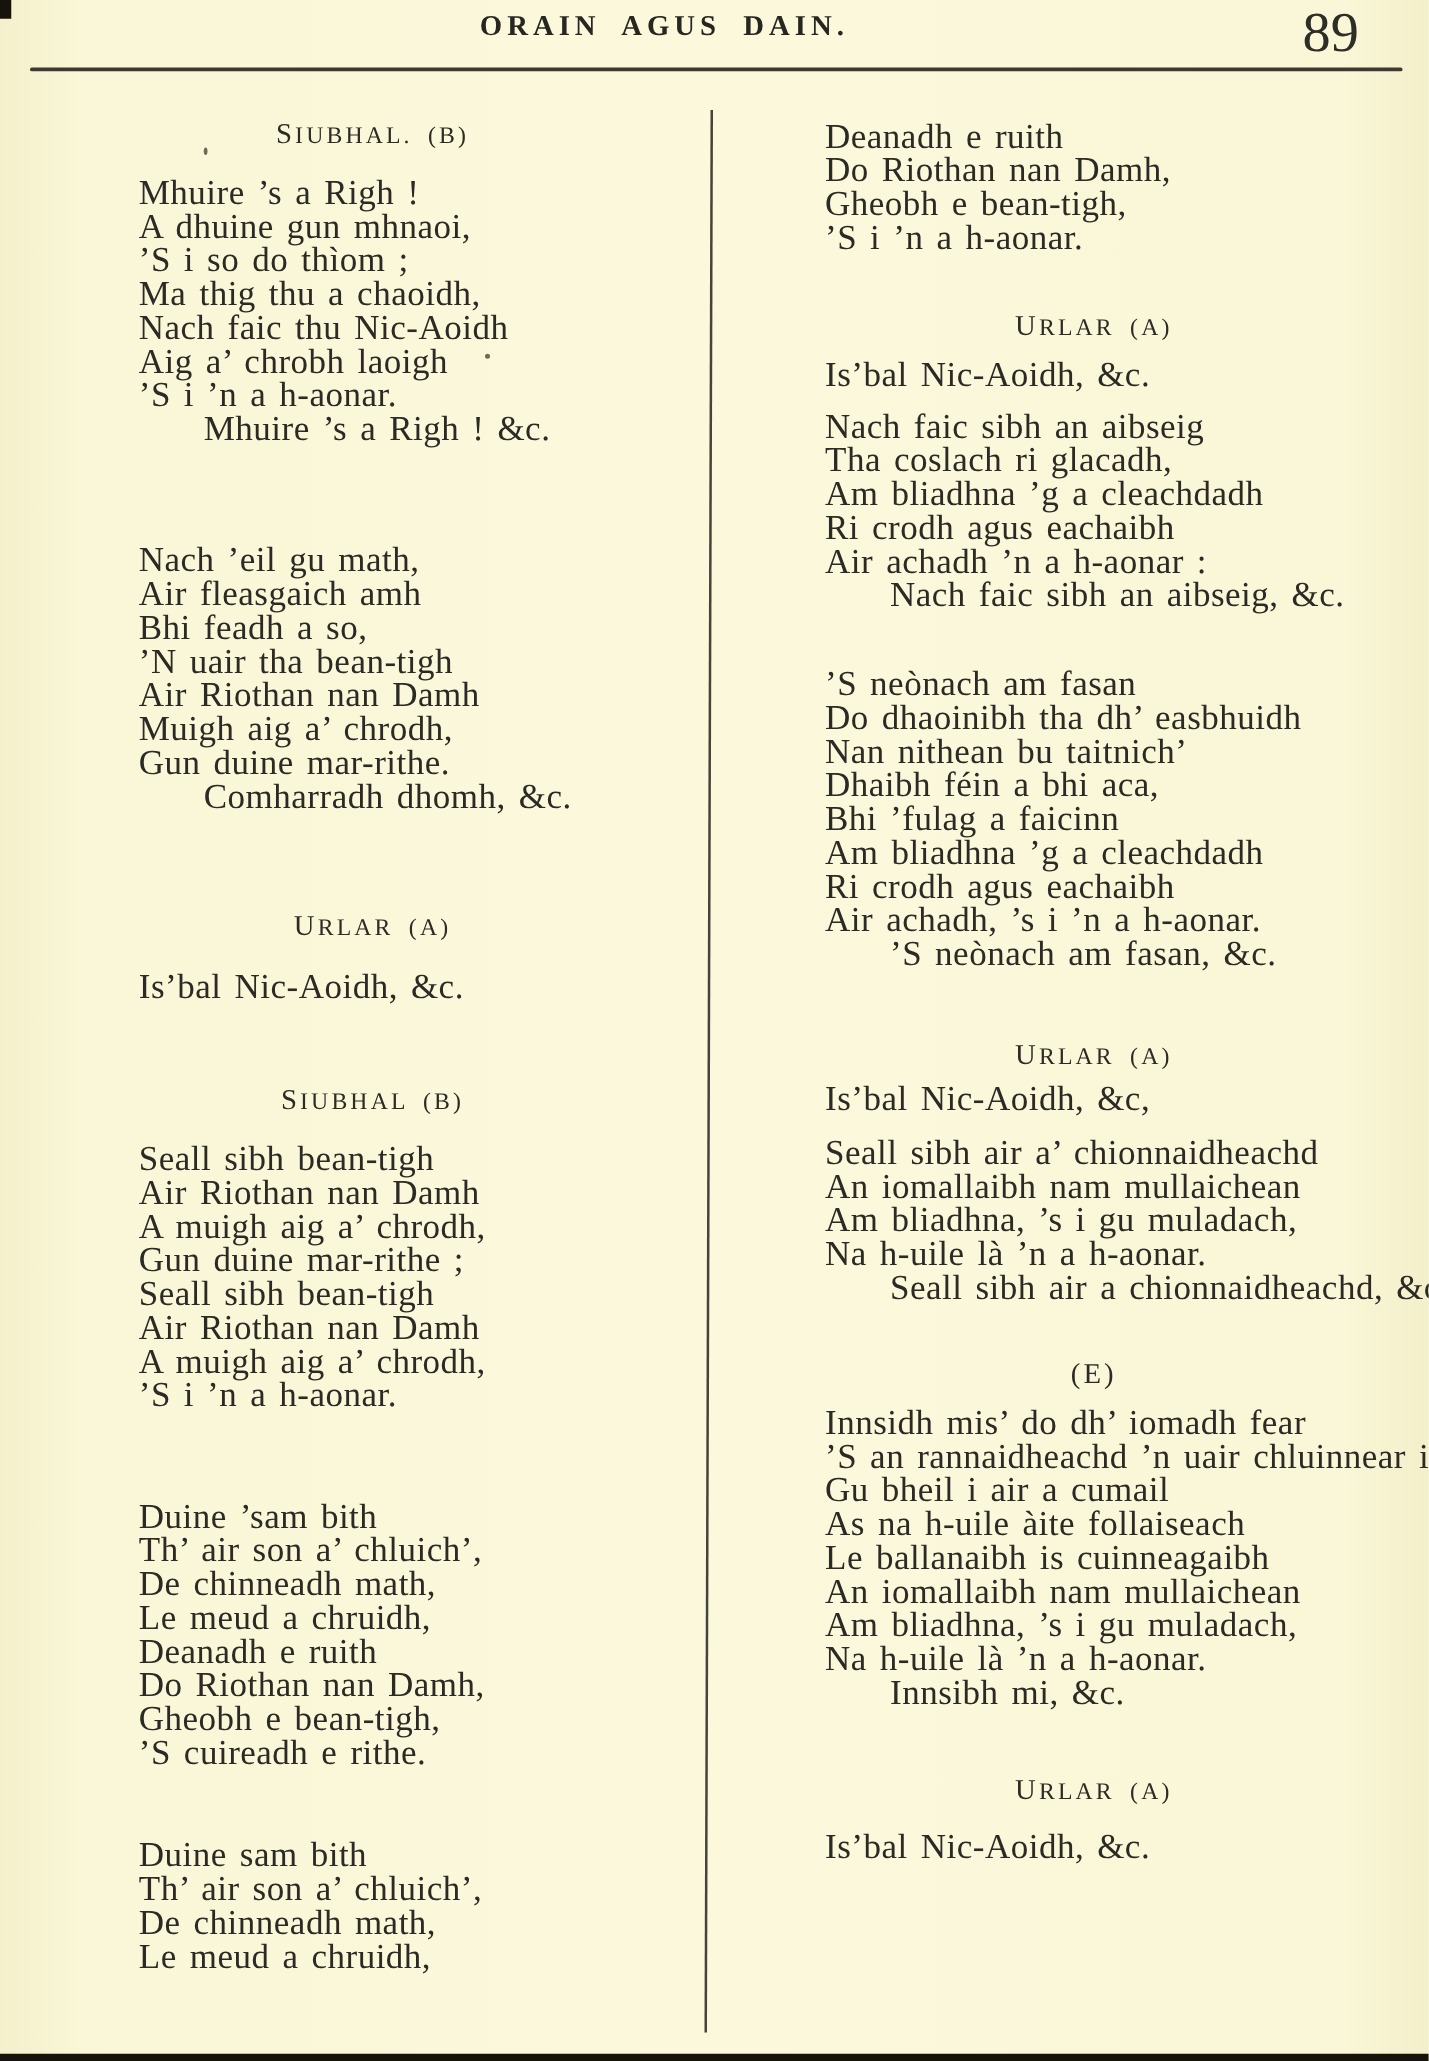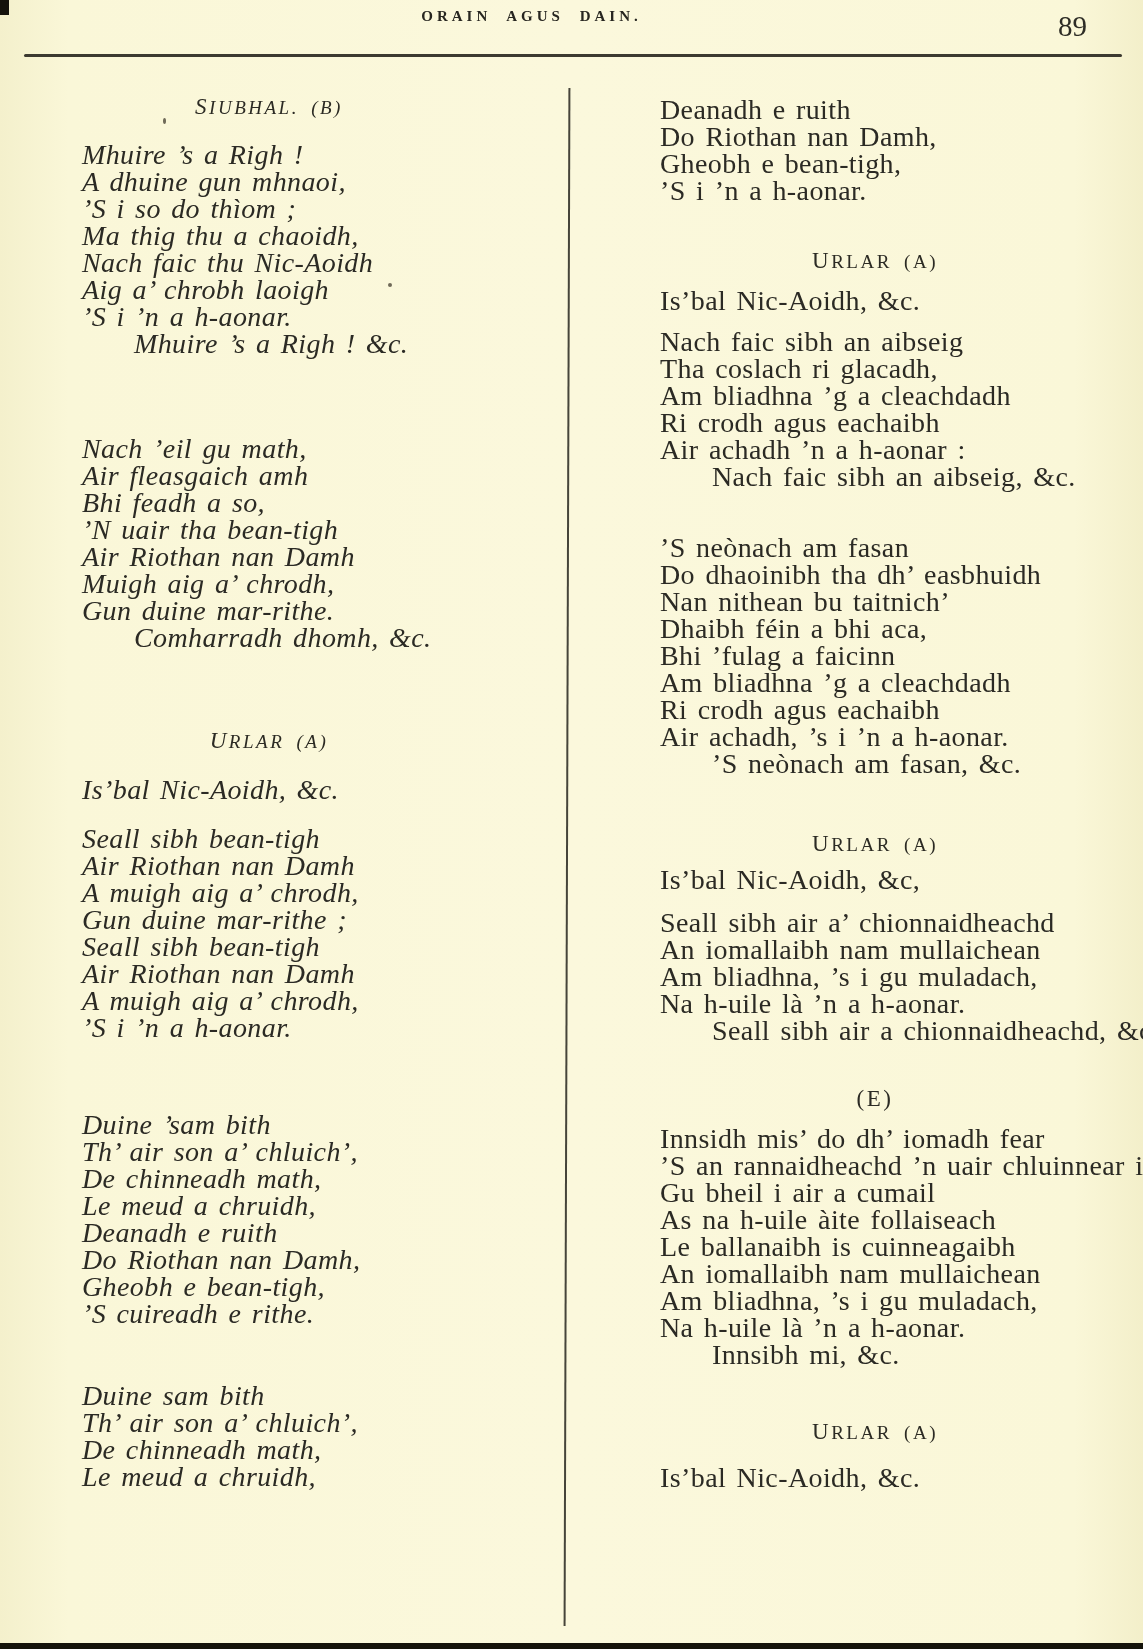--- a/index.html
+++ b/index.html
@@ -4,37 +4,37 @@
 <style>
   html,body { margin:0; padding:0; }
   body {
     width:1143px; height:1649px; position:relative; overflow:hidden;
     background:linear-gradient(90deg,#f4f0cc 0%,#faf7d8 6%,#fbf8dc 50%,#faf7d8 94%,#f3efca 100%);
     font-family:"Liberation Serif","DejaVu Serif",serif;
     color:#2b2a24;
   }
   .page-title {
     position:absolute; top:8px; left:0; right:80px; text-align:center;
-    font-size:15px; font-weight:bold; letter-spacing:4px; word-spacing:8px;
+    font-size:23px; font-weight:bold; letter-spacing:4px; word-spacing:8px;
     color:#272620;
   }
   .page-number {
-    position:absolute; top:0px; right:56px; font-size:29px; line-height:52px;
+    position:absolute; top:0px; right:56px; font-size:45px; line-height:52px;
     color:#2e2d26;
   }
   .rule-top {
     position:absolute; top:54px; left:24px; width:1098px; height:3px;
     background:#3c3a30; border-radius:2px;
   }
   .divider {
     position:absolute; left:566px; top:88px; width:2px; height:1538px;
     background:#46443a; transform:rotate(0.18deg);
   }
   .column { position:absolute; top:90px; }
-  .col-left  { left:82px;  width:374px;font-style:italic; }
+  .col-left  { left:111px;  width:374px; }
   .col-right { left:660px; width:430px; }
   .heading {
     text-align:center; font-size:19px; line-height:24px; height:24px;
     letter-spacing:2.5px; word-spacing:5px; white-space:nowrap; color:#2c2b24;
   }
   .heading::first-letter { font-size:23px; }
   .stanza { }
   .line {
     font-size:28px; line-height:27px; height:27px; white-space:nowrap;
     letter-spacing:0.4px; word-spacing:3px;
@@ -74,20 +74,21 @@
       <div class="line">’N uair tha bean-tigh</div>
       <div class="line">Air Riothan nan Damh</div>
       <div class="line">Muigh aig a’ chrodh,</div>
       <div class="line">Gun duine mar-rithe.</div>
       <div class="line indent">Comharradh dhomh, &amp;c.</div>
     </div>
     <div class="heading" style="margin-top: 78px;">URLAR (A)</div>
     <div class="stanza" style="margin-top: 23px;">
       <div class="line">Is’bal Nic-Aoidh, &amp;c.</div>
     </div>
+    <div class="heading" style="margin-top: 65px;">SIUBHAL (B)</div>
     <div class="stanza" style="margin-top: 22px;">
       <div class="line">Seall sibh bean-tigh</div>
       <div class="line">Air Riothan nan Damh</div>
       <div class="line">A muigh aig a’ chrodh,</div>
       <div class="line">Gun duine mar-rithe ;</div>
       <div class="line">Seall sibh bean-tigh</div>
       <div class="line">Air Riothan nan Damh</div>
       <div class="line">A muigh aig a’ chrodh,</div>
       <div class="line">’S i ’n a h-aonar.</div>
     </div>

